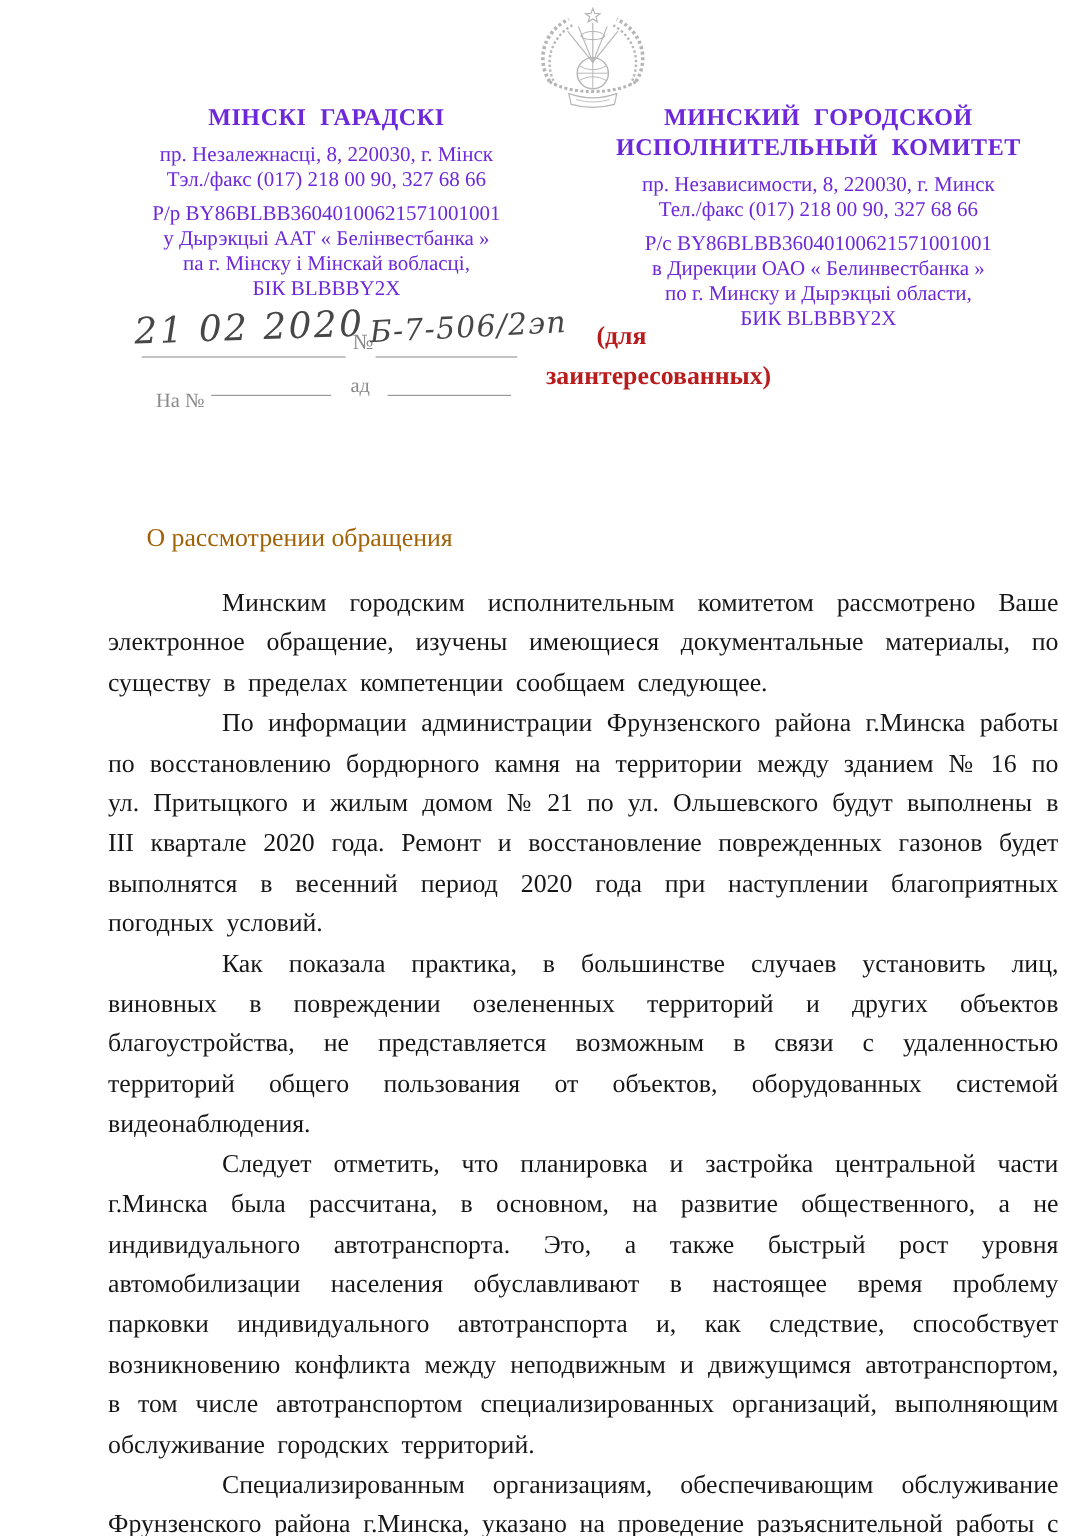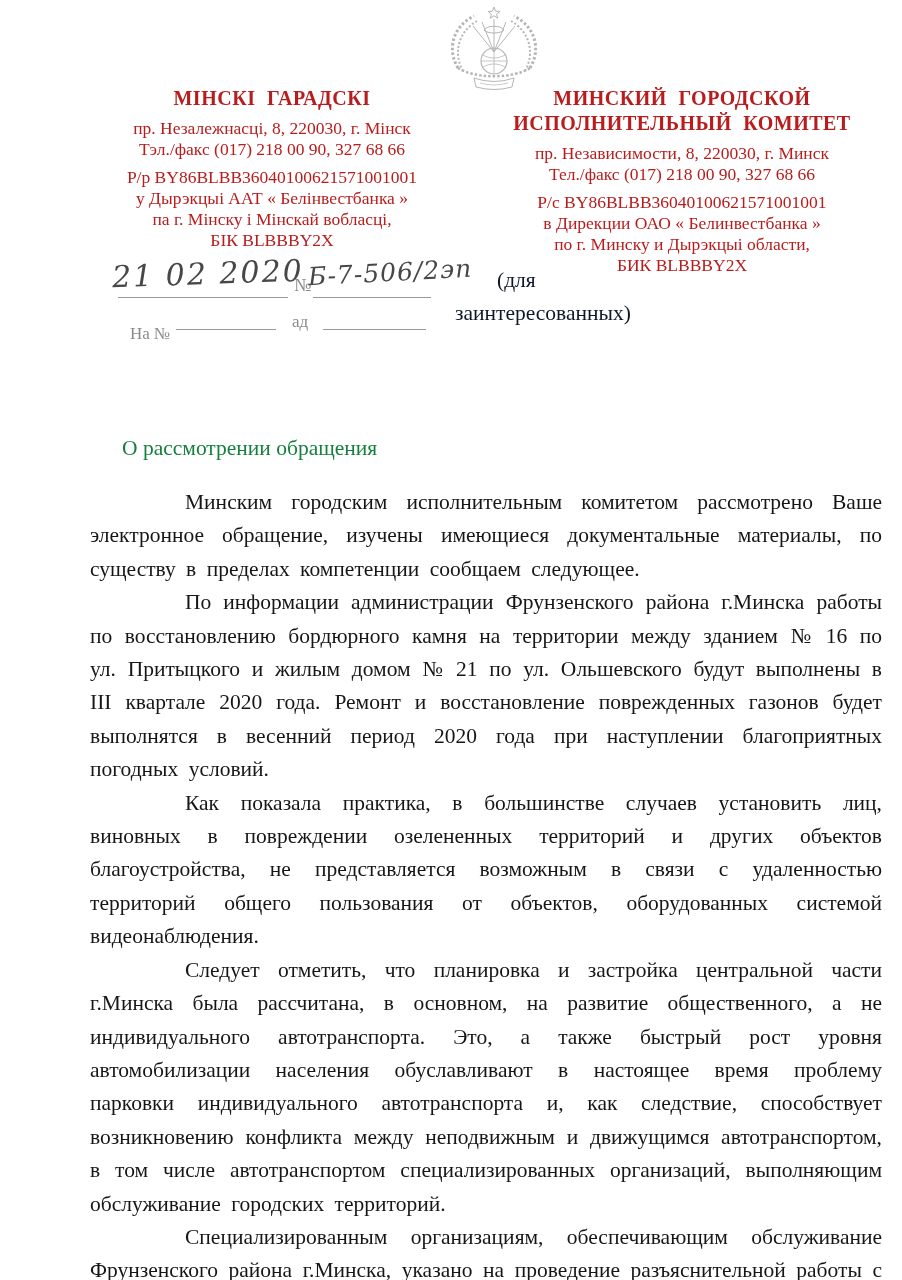--- a/index.html
+++ b/index.html
@@ -4,40 +4,40 @@
 <style>
   html,body{margin:0;padding:0;background:#e8e8e8;}
   .page{
     position:relative;width:902px;height:1280px;margin:0 auto;
     background:#ffffff;overflow:hidden;
     font-family:"Liberation Serif", serif;color:#1e1e1e;
   }
   
   .emblem{position:absolute;left:443px;top:4px;width:102px;height:86px;}
   
-  .head-col{position:absolute;top:86px;text-align:center;color:#b91c1c;}
+  .head-col{position:absolute;top:86px;text-align:center;color:#6d28d9;}
   .head-col.left{left:88px;width:368px;}
   .head-col.right{left:484px;width:396px;font-family:Liberation Serif, serif;}
   .head-title{font-weight:bold;font-size:20px;line-height:25px;word-spacing:6px;letter-spacing:.5px;}
   .head-detail{font-size:17.5px;line-height:21px;}
   .head-gap{height:7px;}
   
   .gray-label{position:absolute;color:#8b8b8b;font-size:17px;}
   .u-line{position:absolute;border-bottom:1px solid #9a9a9a;height:0;}
   .hand{
     position:absolute;font-family:"DejaVu Serif", serif;font-style:italic;
     color:#474747;white-space:nowrap;
   }
   .hand.date{left:112px;top:256px;font-size:30px;letter-spacing:2px;transform:rotate(-2deg);}
   .hand.number{left:308px;top:258px;font-size:25px;letter-spacing:1px;transform:rotate(-3deg);}
   
-  .note{position:absolute;left:455px;top:264px;width:425px;font-size:21.5px;line-height:33px;color:#0f172a;}
+  .note{position:absolute;left:455px;top:264px;width:425px;font-size:21.5px;line-height:33px;color:#b91c1c;font-weight:bold;}
   .note .l1{display:flex;justify-content:space-between;padding-left:42px;}
   
-  .subject{position:absolute;left:122px;top:436px;font-size:21.5px;color:#15803d;}
+  .subject{position:absolute;left:122px;top:436px;font-size:21.5px;color:#a16207;}
   .body-text{position:absolute;left:90px;top:486px;width:792px;font-size:21.5px;line-height:33.4px;color:#161616;}
   .body-text p{margin:0;text-indent:95px;text-align:justify;word-spacing:5px;}
   .body-text p.justify-last{text-align-last:justify;}
 </style>
 </head>
 <body>
 
 <div class="page">
 
   <svg class="emblem" viewBox="0 0 102 86" fill="none" stroke="#b6b6b6">

